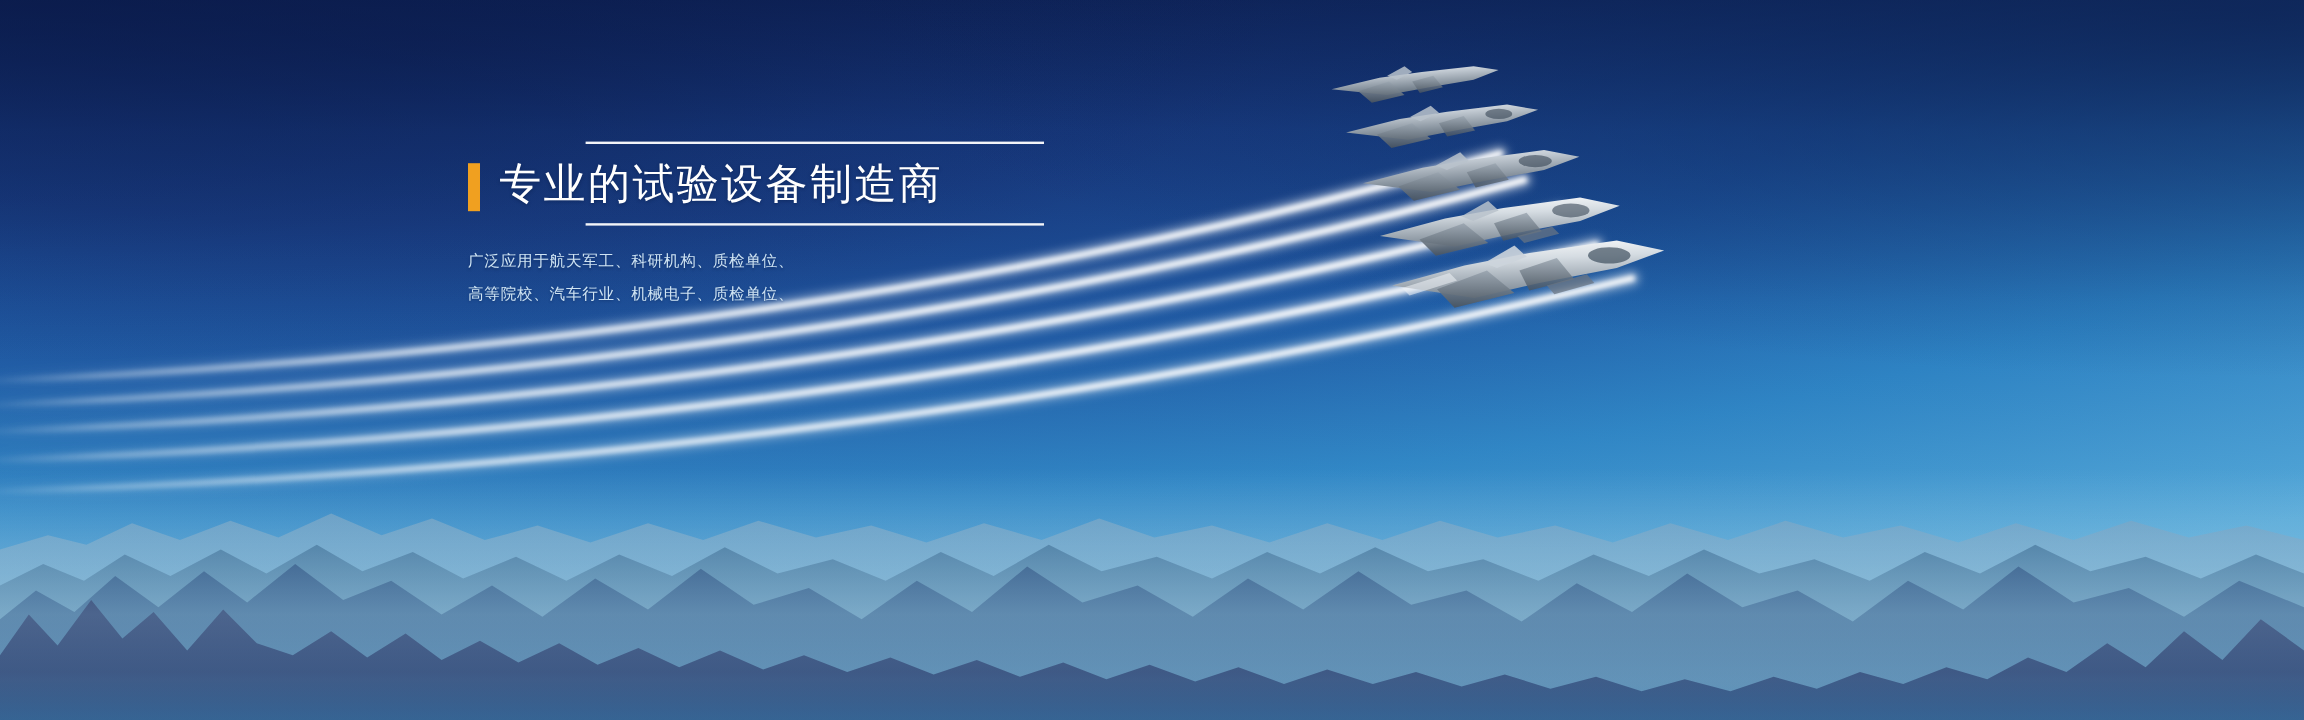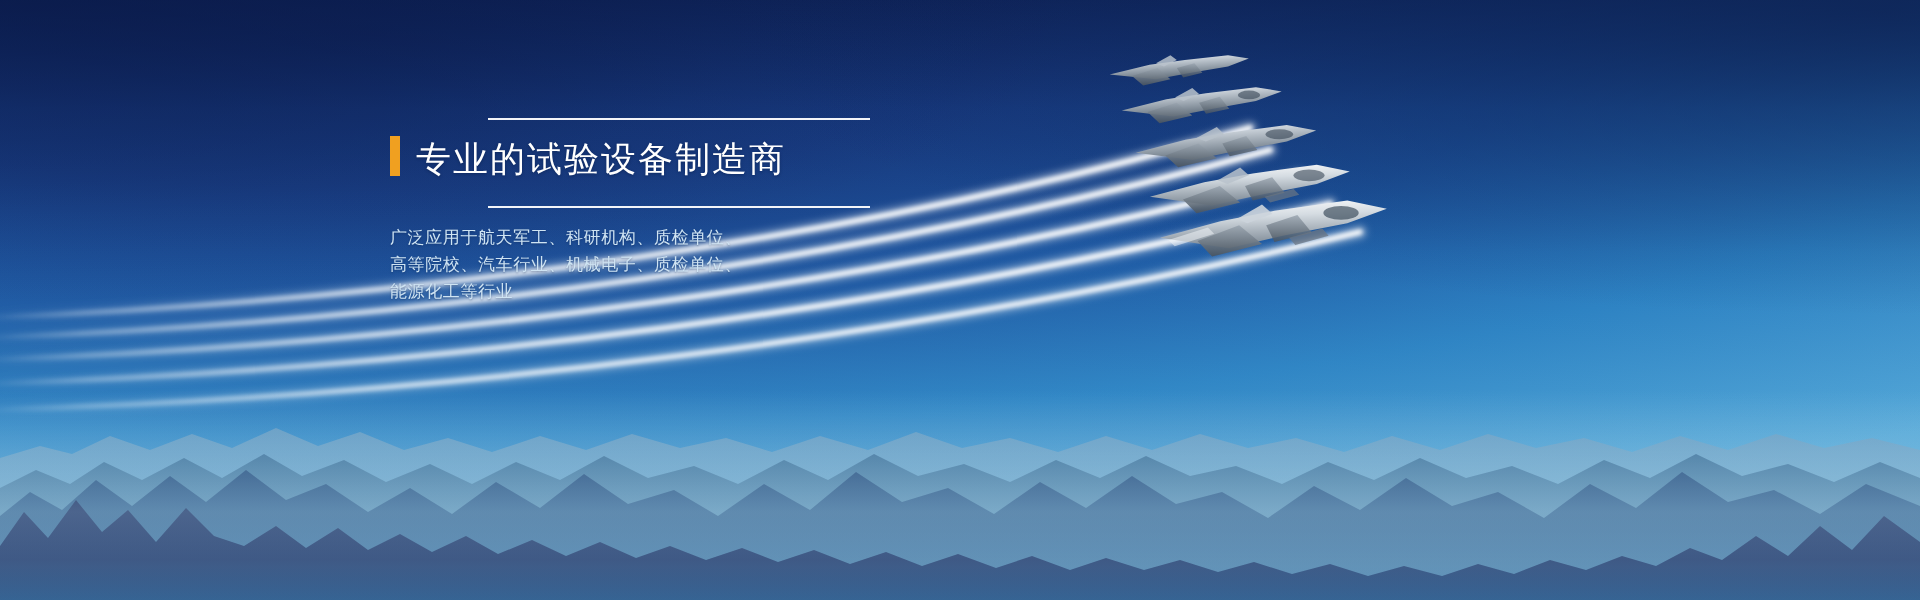--- a/index.html
+++ b/index.html
@@ -100,22 +100,22 @@
     margin-left: 98px;
     width: 382px;
   }
   .rule.lower {
     margin-left: 98px;
     width: 382px;
     margin-top: 0;
   }
   .title-row {
     display: flex;
-    align-items: flex-end;
-    margin: 16px 0 30px 0;
+    align-items: flex-start;
+    margin: 16px 0 10px 0;
   }
   .accent-bar {
     width: 10px;
     height: 40px;
     background: #f0a020;
     margin-right: 16px;
     flex: 0 0 auto;
   }
   .title-text {
     color: #ffffff;
@@ -124,21 +124,21 @@
     line-height: 1;
     white-space: nowrap;
     text-shadow: 0 1px 3px rgba(6,24,62,0.45);
   }
   .sub {
     margin-top: 16px;
     margin-left: 0;
   }
   .sub-line {
     color: #cfe4f3;
-    font-size: 17px;
+    font-size: 13px;
     line-height: 27px;
     letter-spacing: 0.6px;
     white-space: nowrap;
     text-shadow: 0 1px 2px rgba(6,24,62,0.35);
   }
 </style>
 </head>
 <body>
 
 <div class="banner">
@@ -287,17 +287,16 @@
     <div class="title-row">
       <span class="accent-bar"></span>
       <span class="title-text">专业的试验设备制造商</span>
     </div>
 
     <div class="rule lower"></div>
 
     <div class="sub">
       <div class="sub-line">广泛应用于航天军工、科研机构、质检单位、</div>
       <div class="sub-line">高等院校、汽车行业、机械电子、质检单位、</div>
-      <div class="sub-line">能源化工等行业</div>
     </div>
   </div>
 
 </div>
 
 </body></html>

